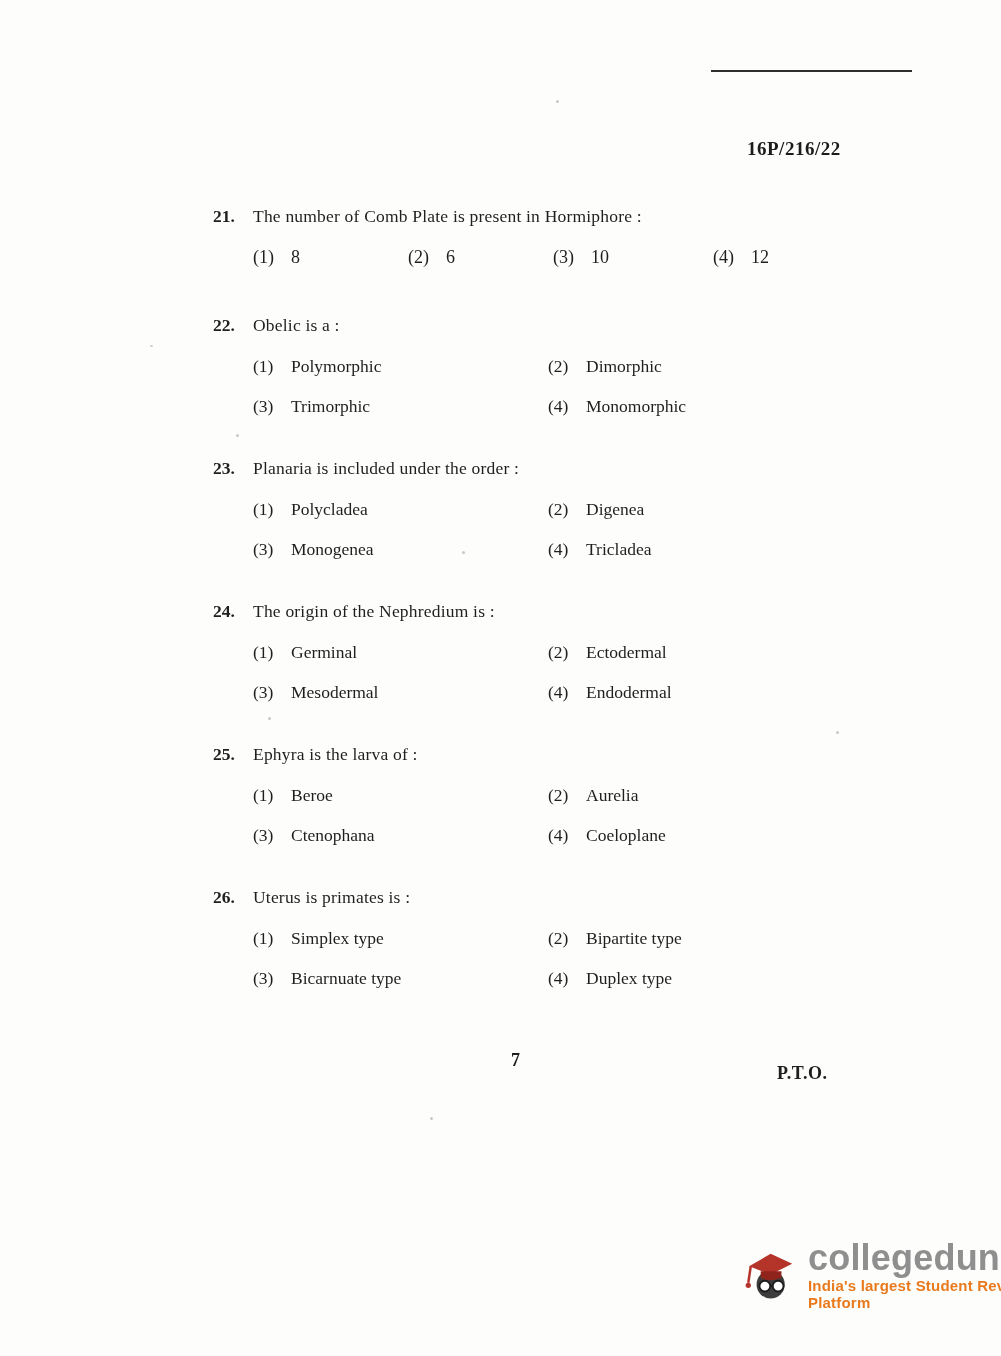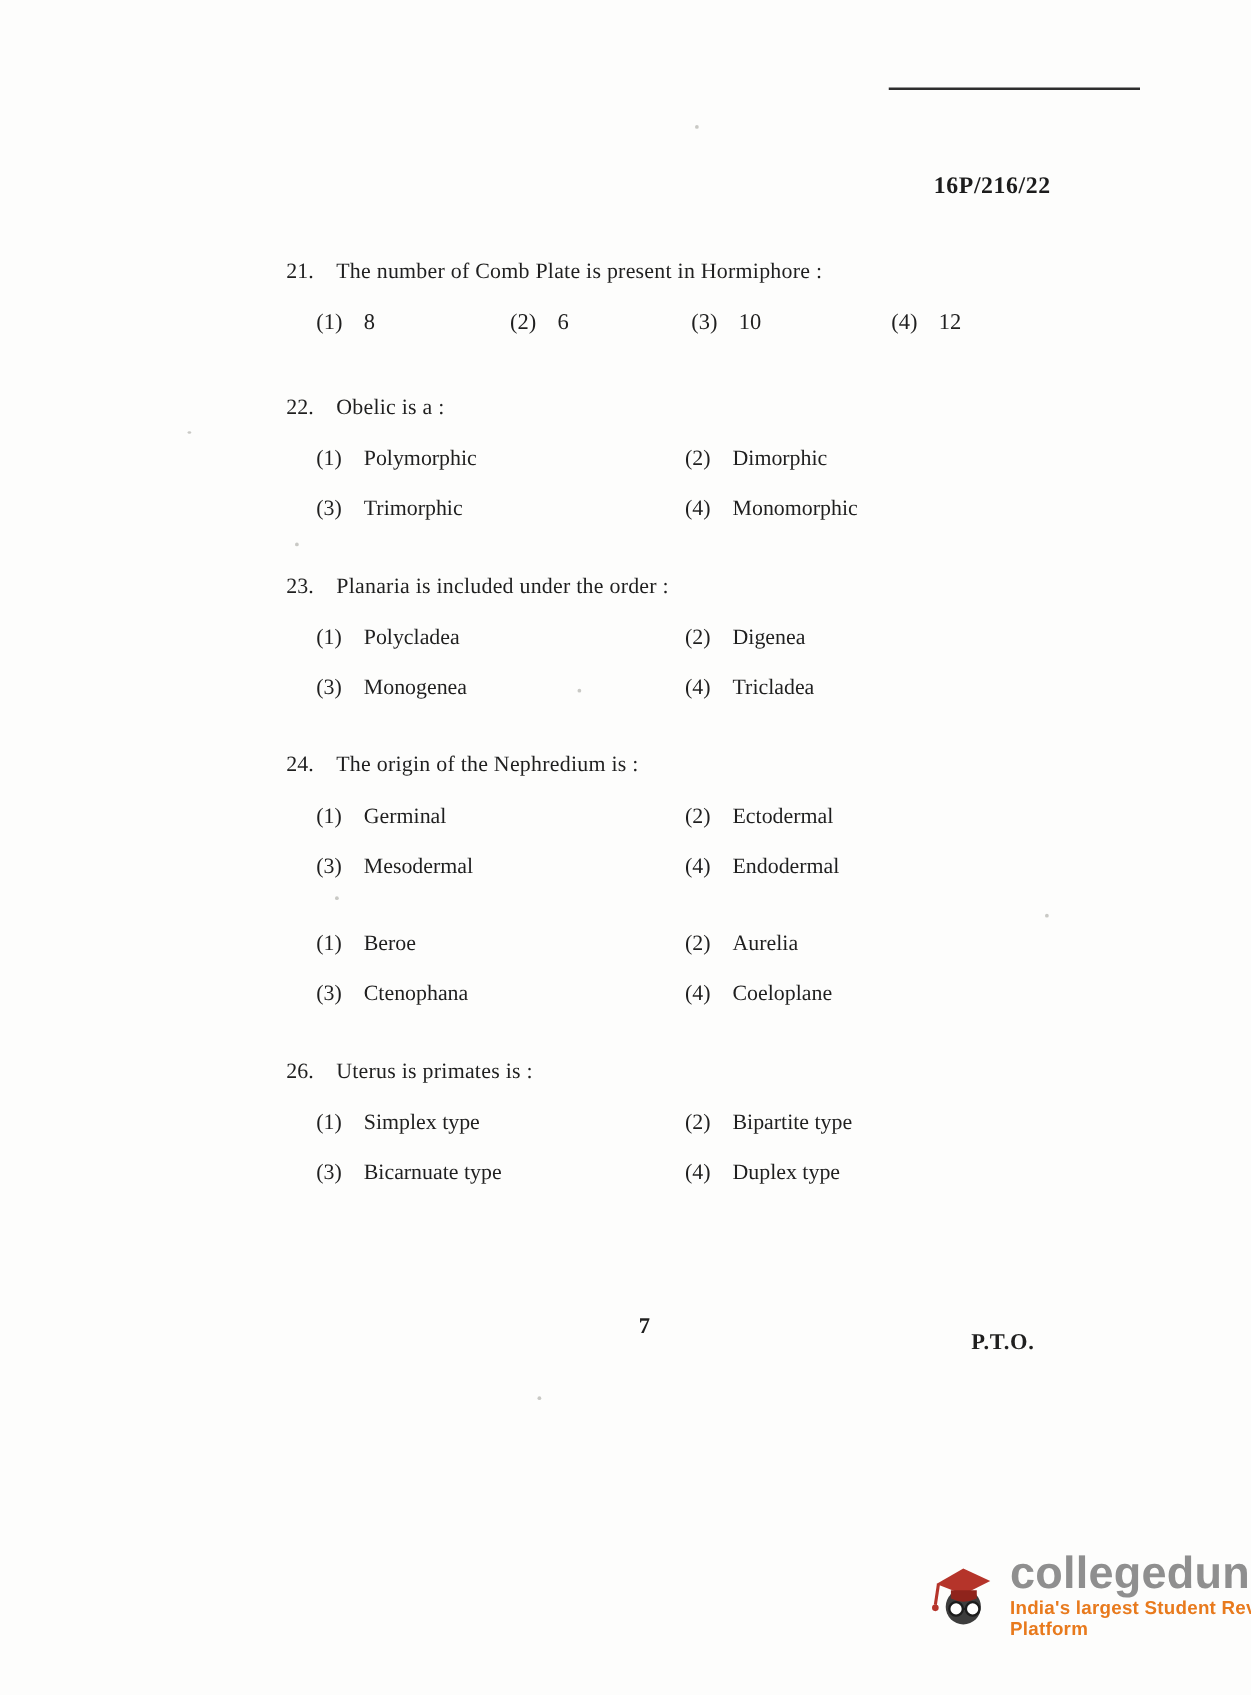--- a/index.html
+++ b/index.html
@@ -22,21 +22,21 @@
     font-size:19px; font-weight:bold; letter-spacing:0.5px; color:#1c1c1c;
   }
 
   .questions {
     position:absolute; top:204px; left:213px; width:620px;
   }
   .question { margin-bottom:38px; }
   .question.first { margin-bottom:44px; }
 
   .q-head { display:flex; margin-bottom:17px; font-size:17.5px; line-height:24px; }
-  .q-num { font-weight:normal; width:40px; flex:0 0 40px;margin-left:16px; }
+  .q-num { font-weight:bold; width:40px; flex:0 0 40px; }
   .q-text { letter-spacing:0.2px; }
 
   .opt-grid {
     display:grid; grid-template-columns:295px 1fr;
     padding-left:40px; row-gap:16px;
     font-size:17.5px; line-height:24px;
   }
   .opt-row {
     display:grid; grid-template-columns:155px 145px 160px 1fr;
     padding-left:40px;
@@ -128,20 +128,24 @@
       </div>
       <div class="opt-grid">
         <span class="opt"><span class="opt-label">(1)</span><span>Germinal</span></span>
         <span class="opt"><span class="opt-label">(2)</span><span>Ectodermal</span></span>
         <span class="opt"><span class="opt-label">(3)</span><span>Mesodermal</span></span>
         <span class="opt"><span class="opt-label">(4)</span><span>Endodermal</span></span>
       </div>
     </div>
 
     <div class="question">
+      <div class="q-head">
+        <span class="q-num">25.</span>
+        <span class="q-text">Ephyra is the larva of :</span>
+      </div>
       <div class="opt-grid">
         <span class="opt"><span class="opt-label">(1)</span><span>Beroe</span></span>
         <span class="opt"><span class="opt-label">(2)</span><span>Aurelia</span></span>
         <span class="opt"><span class="opt-label">(3)</span><span>Ctenophana</span></span>
         <span class="opt"><span class="opt-label">(4)</span><span>Coeloplane</span></span>
       </div>
     </div>
 
     <div class="question">
       <div class="q-head">

